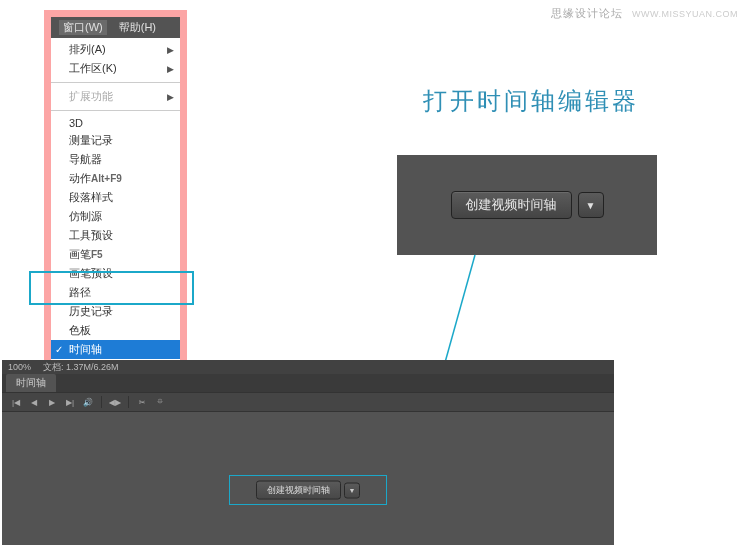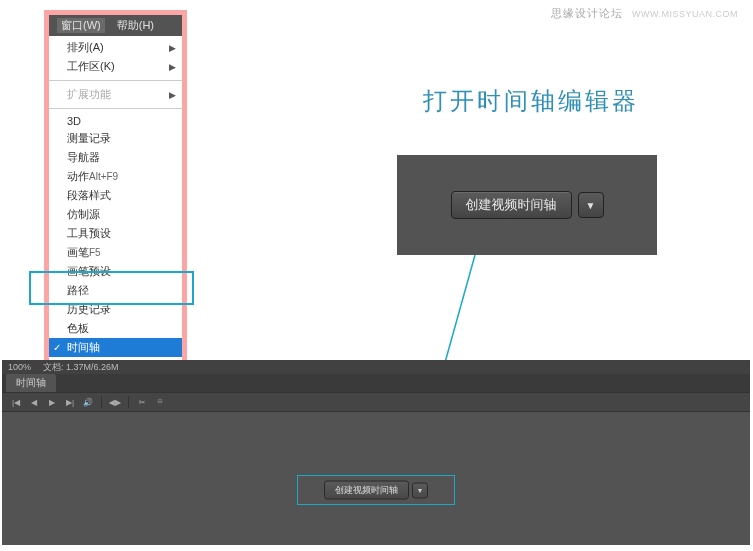--- a/index.html
+++ b/index.html
@@ -20,21 +20,21 @@
       margin-left: 16px;
     }
     .watermark .brand { color: #aaa; letter-spacing: 1px; }
     .watermark .url { color: #ccc; font-size: 9px; margin-left: 6px; letter-spacing: 0.5px; }
     .menu-dropdown {
       position: absolute;
       top: 10px;
       left: 44px;
       width: 143px;
       background: #fff;
-      border: 5px solid #fca5a5;
+      border: 7px solid #fca5a5;
       font-size: 11px;
       color: #333;
     }
     .menu-header {
       background: #535353;
       color: #e0e0e0;
       padding: 3px 8px;
       font-size: 11px;
       display: flex;
       gap: 12px;
@@ -49,21 +49,21 @@
       align-items: center;
       cursor: default;
       position: relative;
     }
     .menu-item .arrow {
       font-size: 9px;
       color: #555;
       position: absolute;
       right: 6px;
     }
-    .menu-item .shortcut { color: #666; font-size: 10px; }
+    .menu-item .shortcut { color: #666; font-size: 10px; font-weight: bold; }
     .menu-item.disabled { color: #aaa; }
     .menu-sep { height: 1px; background: #ccc; margin: 2px 0; }
     .menu-item.checked::before {
       content: "✓";
       position: absolute;
       left: 4px;
       font-size: 10px;
     }
     .menu-item.highlighted {
       background: #1e7cd6;
@@ -116,21 +116,21 @@
       height: 26px;
       display: flex;
       align-items: center;
       justify-content: center;
       font-size: 10px;
     }
     .timeline-panel {
       position: absolute;
       top: 360px;
       left: 2px;
-      width: 748px;
+      width: 612px;
       height: 185px;
       background: #535353;
     }
     .tl-infobar {
       background: #414141;
       height: 14px;
       display: flex;
       align-items: center;
       gap: 12px;
       padding: 0 6px;

